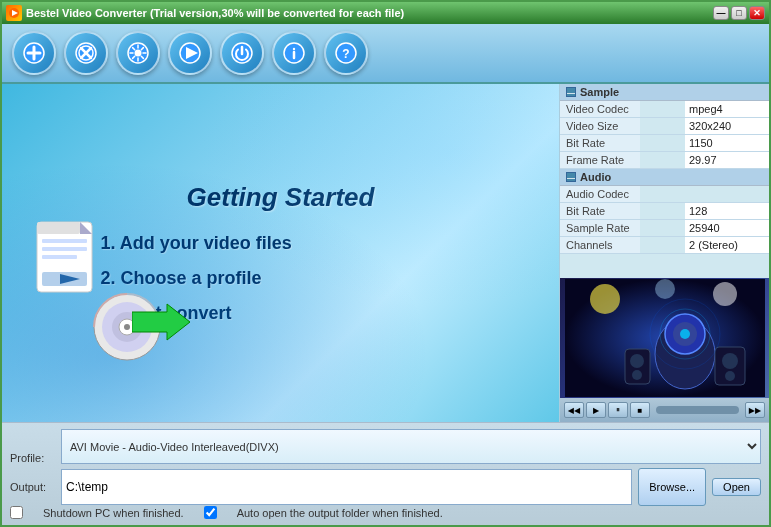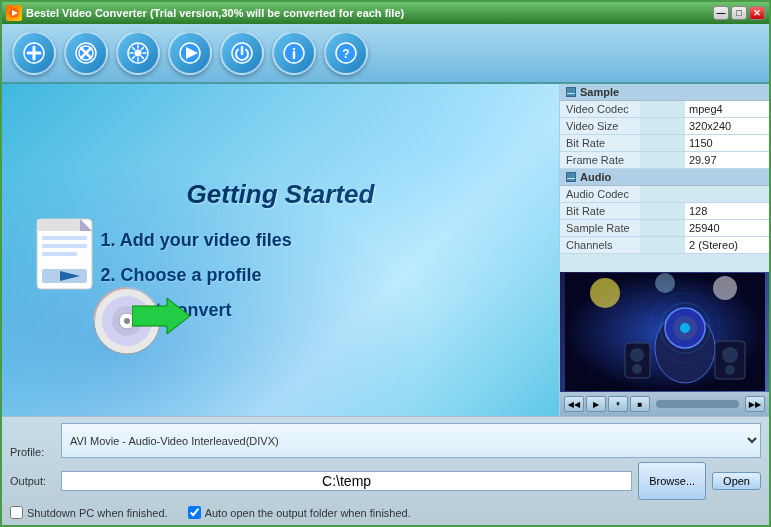--- a/index.html
+++ b/index.html
@@ -274,35 +274,34 @@
       border: 1px solid #88aacc;
       font-size: 11px;
       padding: 0 4px;
       color: #333;
       cursor: pointer;
     }
     .output-row {
       display: flex;
       align-items: center;
       gap: 6px;
-      margin-bottom: 6px;
+      margin-bottom: 0;
     }
     .output-label {
       font-size: 11px;
       color: #333;
       width: 45px;
     }
     .output-input {
       flex: 1;
-      height: 20px;
+      height: 36px;
       background: white;
       border: 1px solid #88aacc;
-      font-size: 14px;
+      font-size: 12px;
       padding: 0 4px;
-      text-align: center;
     }
     .browse-btn {
       padding: 12px 10px;
       background: linear-gradient(to bottom, #e0f0ff, #b0d0f0);
       border: 1px solid #6699bb;
       border-radius: 3px;
       font-size: 11px;
       cursor: pointer;
     }
     .open-btn {
@@ -314,21 +313,21 @@
       cursor: pointer;
     }
     .options-row {
       display: flex;
       align-items: center;
       gap: 20px;
     }
     .checkbox-label {
       display: flex;
       align-items: center;
-      gap: 4px;
+      gap: 20px;
       font-size: 11px;
       color: #333;
     }
     .checkbox-label input { cursor: pointer; }
 
     
     .film-bg {
       position: absolute;
       top: 0; left: 0; right: 0; bottom: 0;
       background: 

